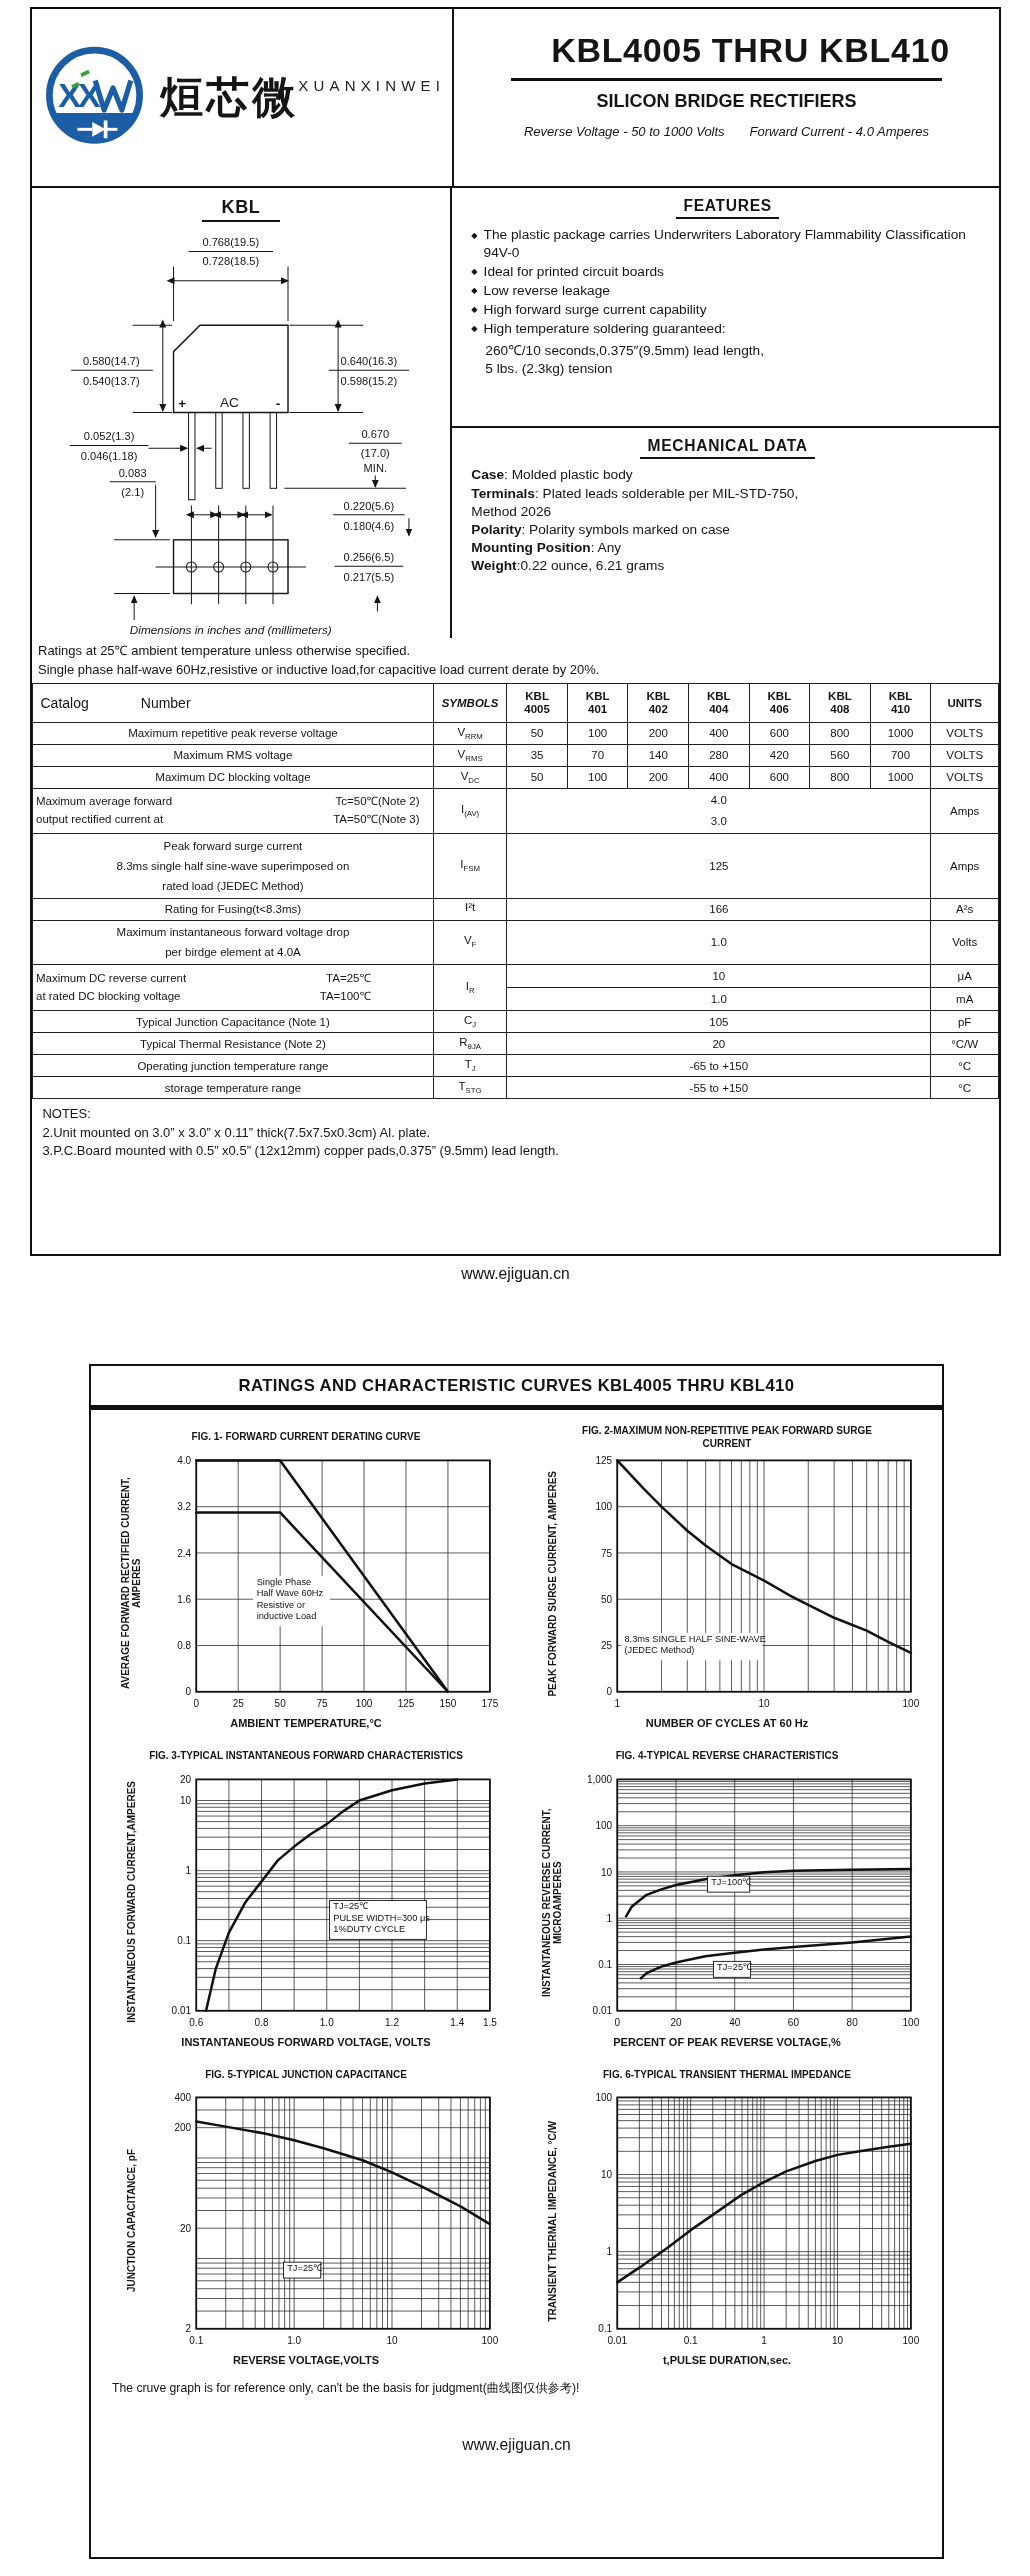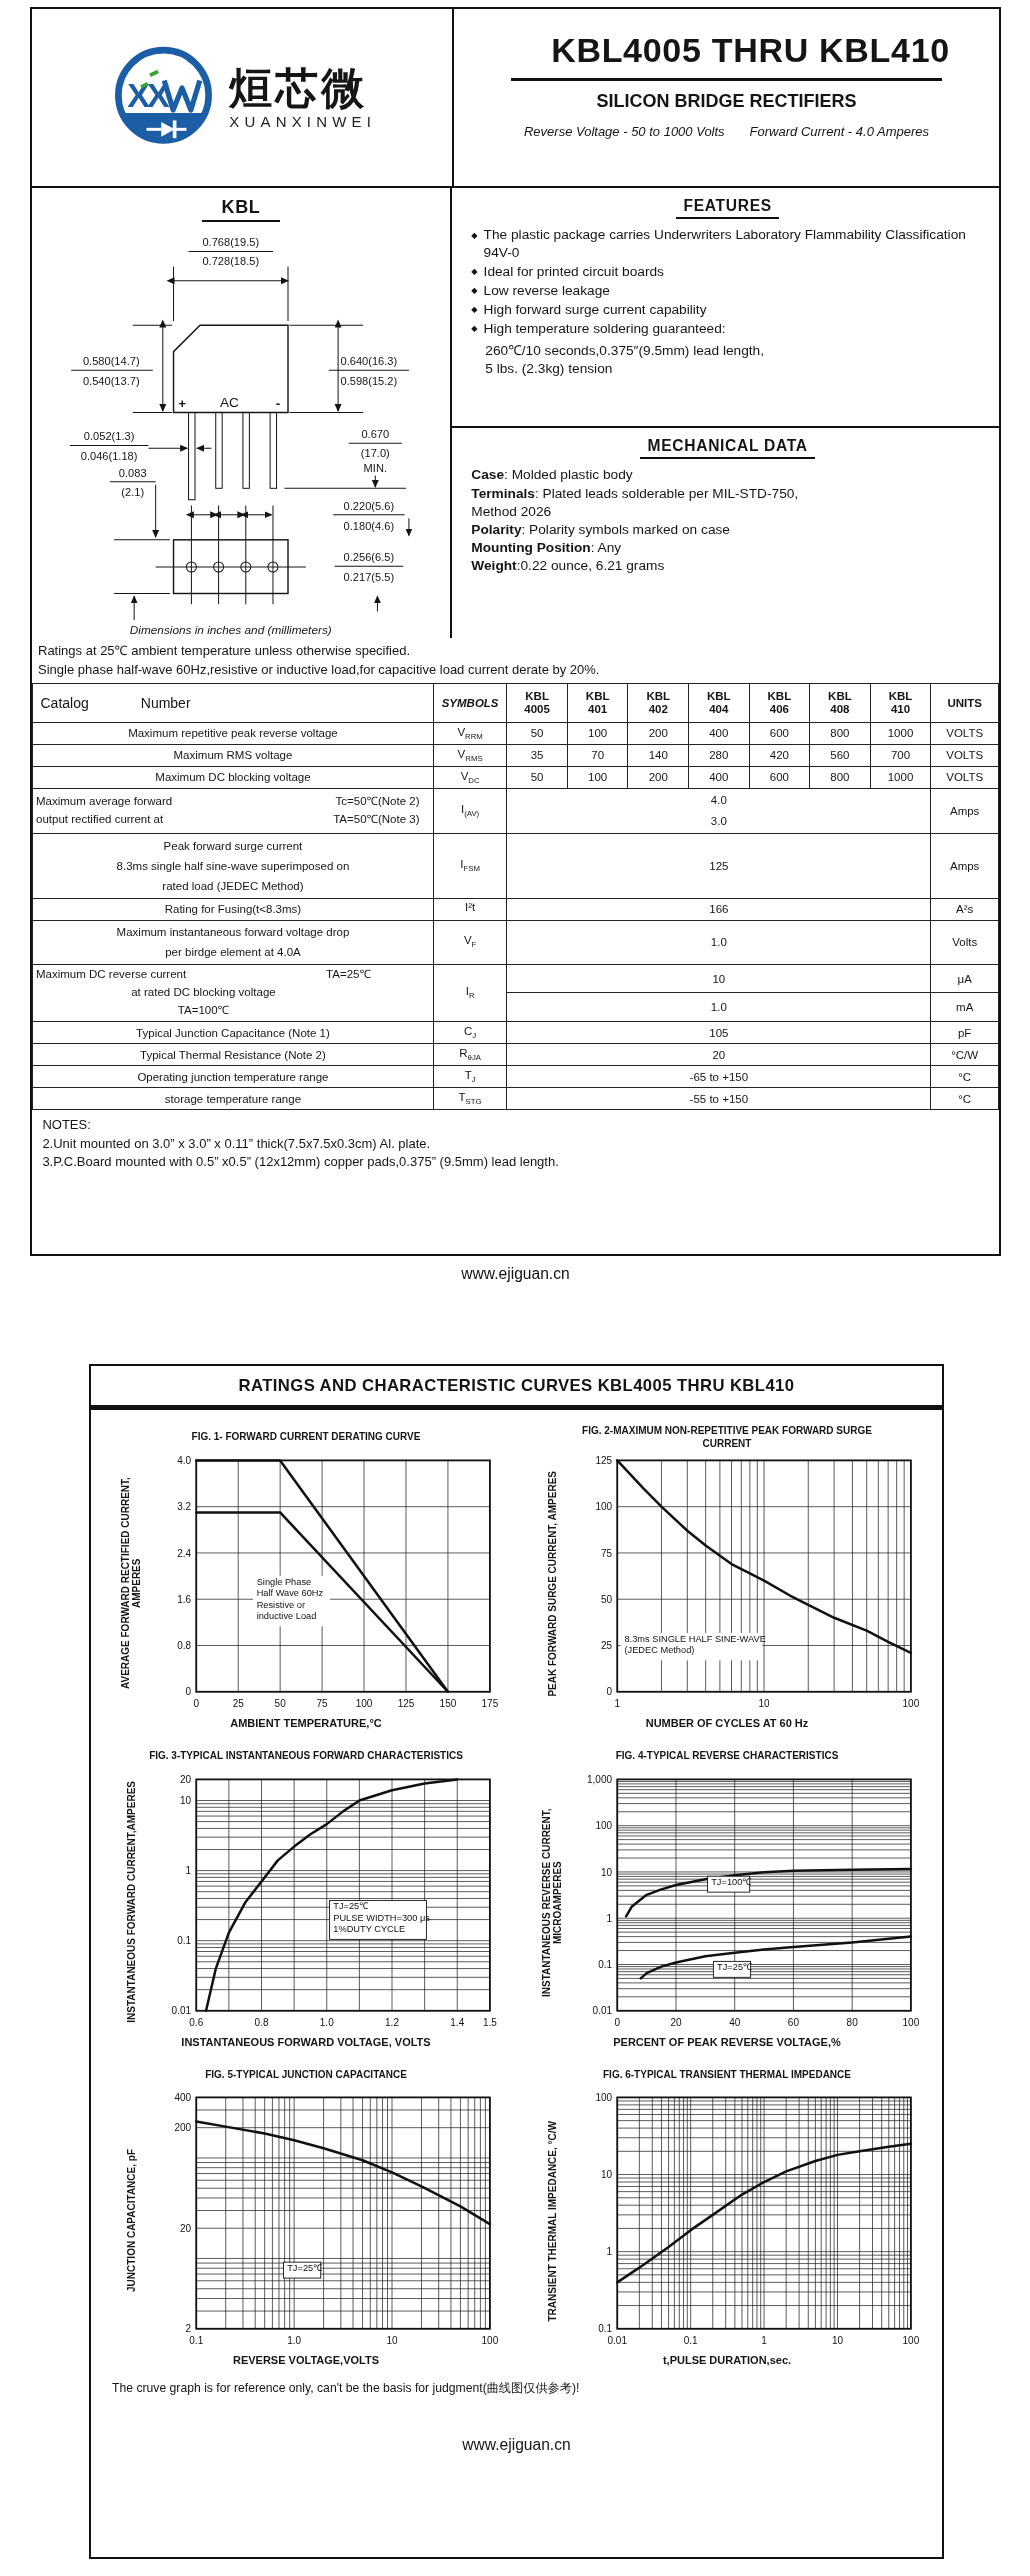--- a/index.html
+++ b/index.html
@@ -2,21 +2,21 @@
 <html style="font-size:12px"><head>
 <meta charset="utf-8">
 <style>
   html,body{margin:0;padding:0;background:#fff;}
   body{width:1031px;height:2576px;position:relative;font-family:"Liberation Sans",sans-serif;color:#151515;}
   .page{position:absolute;background:#fff;border:2.2px solid #111;box-sizing:border-box;}
   .page1{left:30px;top:7.4px;width:971px;height:1249px;}
   
   .p1-header{display:flex;height:177px;border-bottom:2.2px solid #111;}
   .logo-cell{width:420px;display:flex;align-items:center;justify-content:center;gap:10.4px;}
-  .logo-txt{display:flex;flex-direction:column;}
+  .logo-txt{display:flex;flex-direction:row;}
   .logo-cn{font-size:43px;font-weight:bold;letter-spacing:3px;line-height:1.05;}
   .logo-en{font-size:15px;letter-spacing:5.2px;color:#222;margin-top:1.5px;}
   .title-cell{flex:1;border-left:2.2px solid #111;text-align:center;padding-top:22px;box-sizing:border-box;}
   .main-title{font-size:34px;font-weight:bold;letter-spacing:0.7px;padding-left:48px;}
   .title-rule{width:79%;border-top:3.7px solid #111;margin:7.4px auto 10.4px auto;}
   .subtitle{font-size:18px;font-weight:bold;margin-top:7.4px;}
   .tagline{font-style:italic;font-size:13px;margin-top:12px;display:flex;justify-content:center;gap:25px;}
   
   .p1-body{display:flex;height:450px;overflow:hidden;}
   .pkg-col{width:418px;box-sizing:border-box;padding-top:9px;text-align:center;}
@@ -384,21 +384,21 @@
       <td class="sym"><span>V</span><sub>F</sub></td>
       <td class="v" colspan="7">1.0</td>
       <td class="u">Volts</td>
     </tr>
     <tr>
       <td class="lbl" rowspan="2">
         <div class="lblrow" style="padding-right:59px;">
               <span>Maximum DC reverse current</span>
               <span>TA=25℃</span>
             </div>
-        <div class="lblrow" style="padding-right:59px;flex-direction:column;">
+        <div class="lblrow" style="padding-right:59px;">
               <span>at rated DC blocking voltage</span>
               <span>TA=100℃</span>
             </div>
       </td>
       <td class="sym" rowspan="2"><span>I</span><sub>R</sub></td>
       <td class="v" colspan="7" style="height:19.3px;">10</td>
       <td class="u">μA</td>
     </tr>
     <tr>
       <td class="v" colspan="7" style="height:19.3px;">1.0</td>

